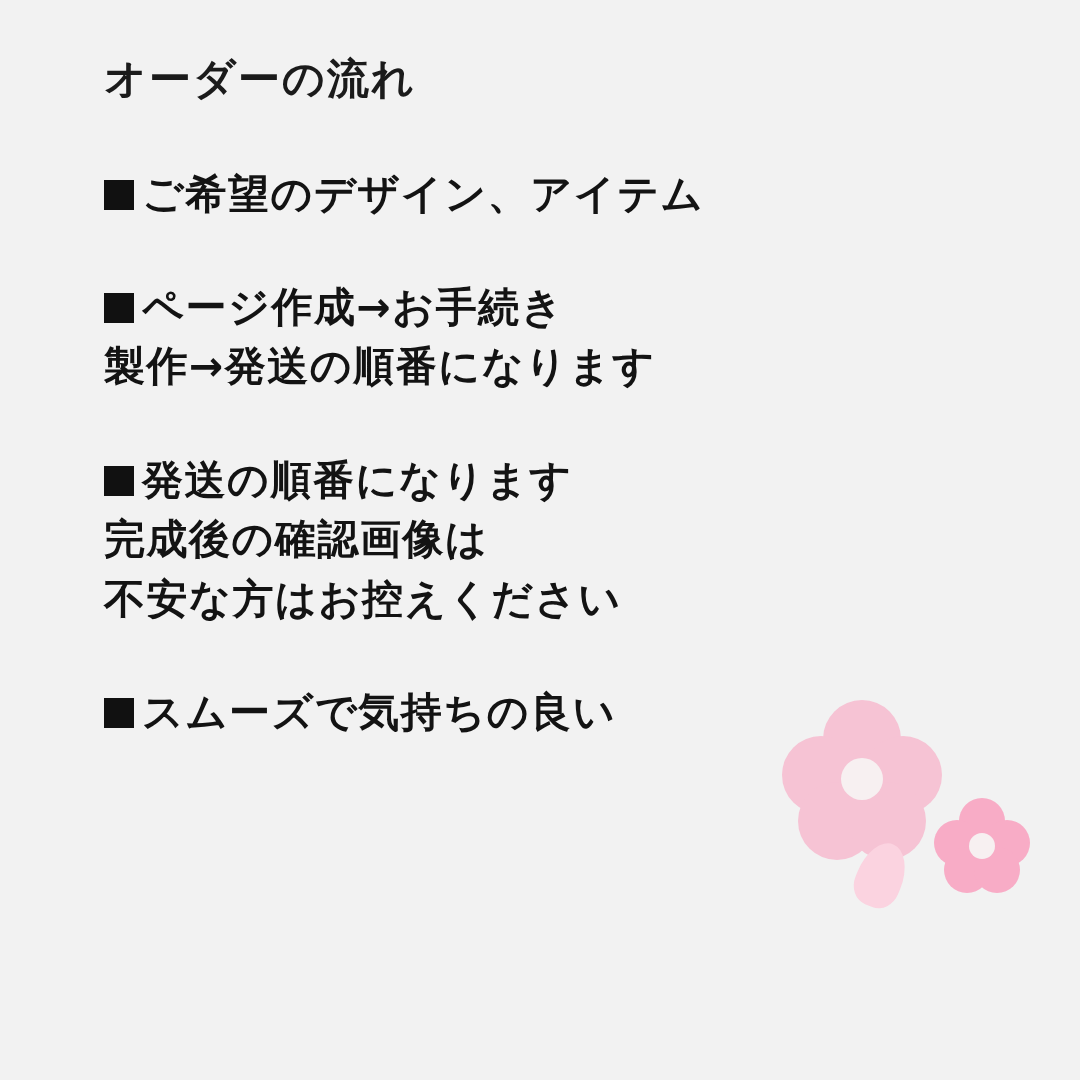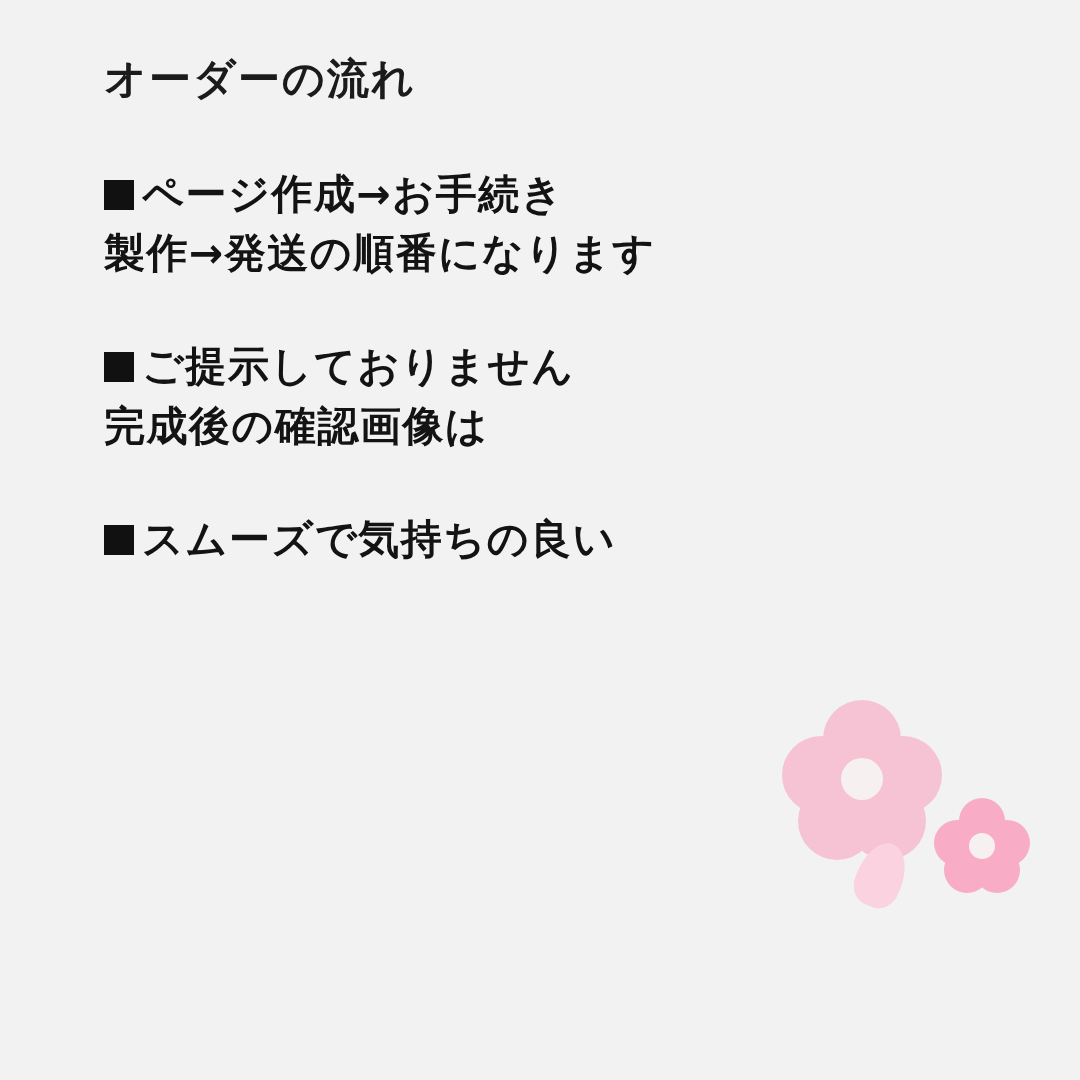--- a/index.html
+++ b/index.html
@@ -122,30 +122,32 @@
 </head>
 <body>
 
 <div class="page">
 
   <div class="content">
 
     <h1 class="doc-title">オーダーの流れ</h1>
 
     <div class="block">
+      <div class="line has-marker">ご希望のデザイン、アイテム</div>
     </div>
 
     <div class="block">
       <div class="line has-marker">ページ作成→お手続き</div>
       <div class="line">製作→発送の順番になります</div>
     </div>
 
     <div class="block">
-      <div class="line has-marker">ご提示しておりません</div>
+      <div class="line has-marker">発送の順番になります</div>
       <div class="line">完成後の確認画像は</div>
+      <div class="line">不安な方はお控えください</div>
     </div>
 
     <div class="block">
       <div class="line has-marker">スムーズで気持ちの良い</div>
     </div>
 
   </div>
 
   <div class="deco">
     <div class="flower flower-big">

